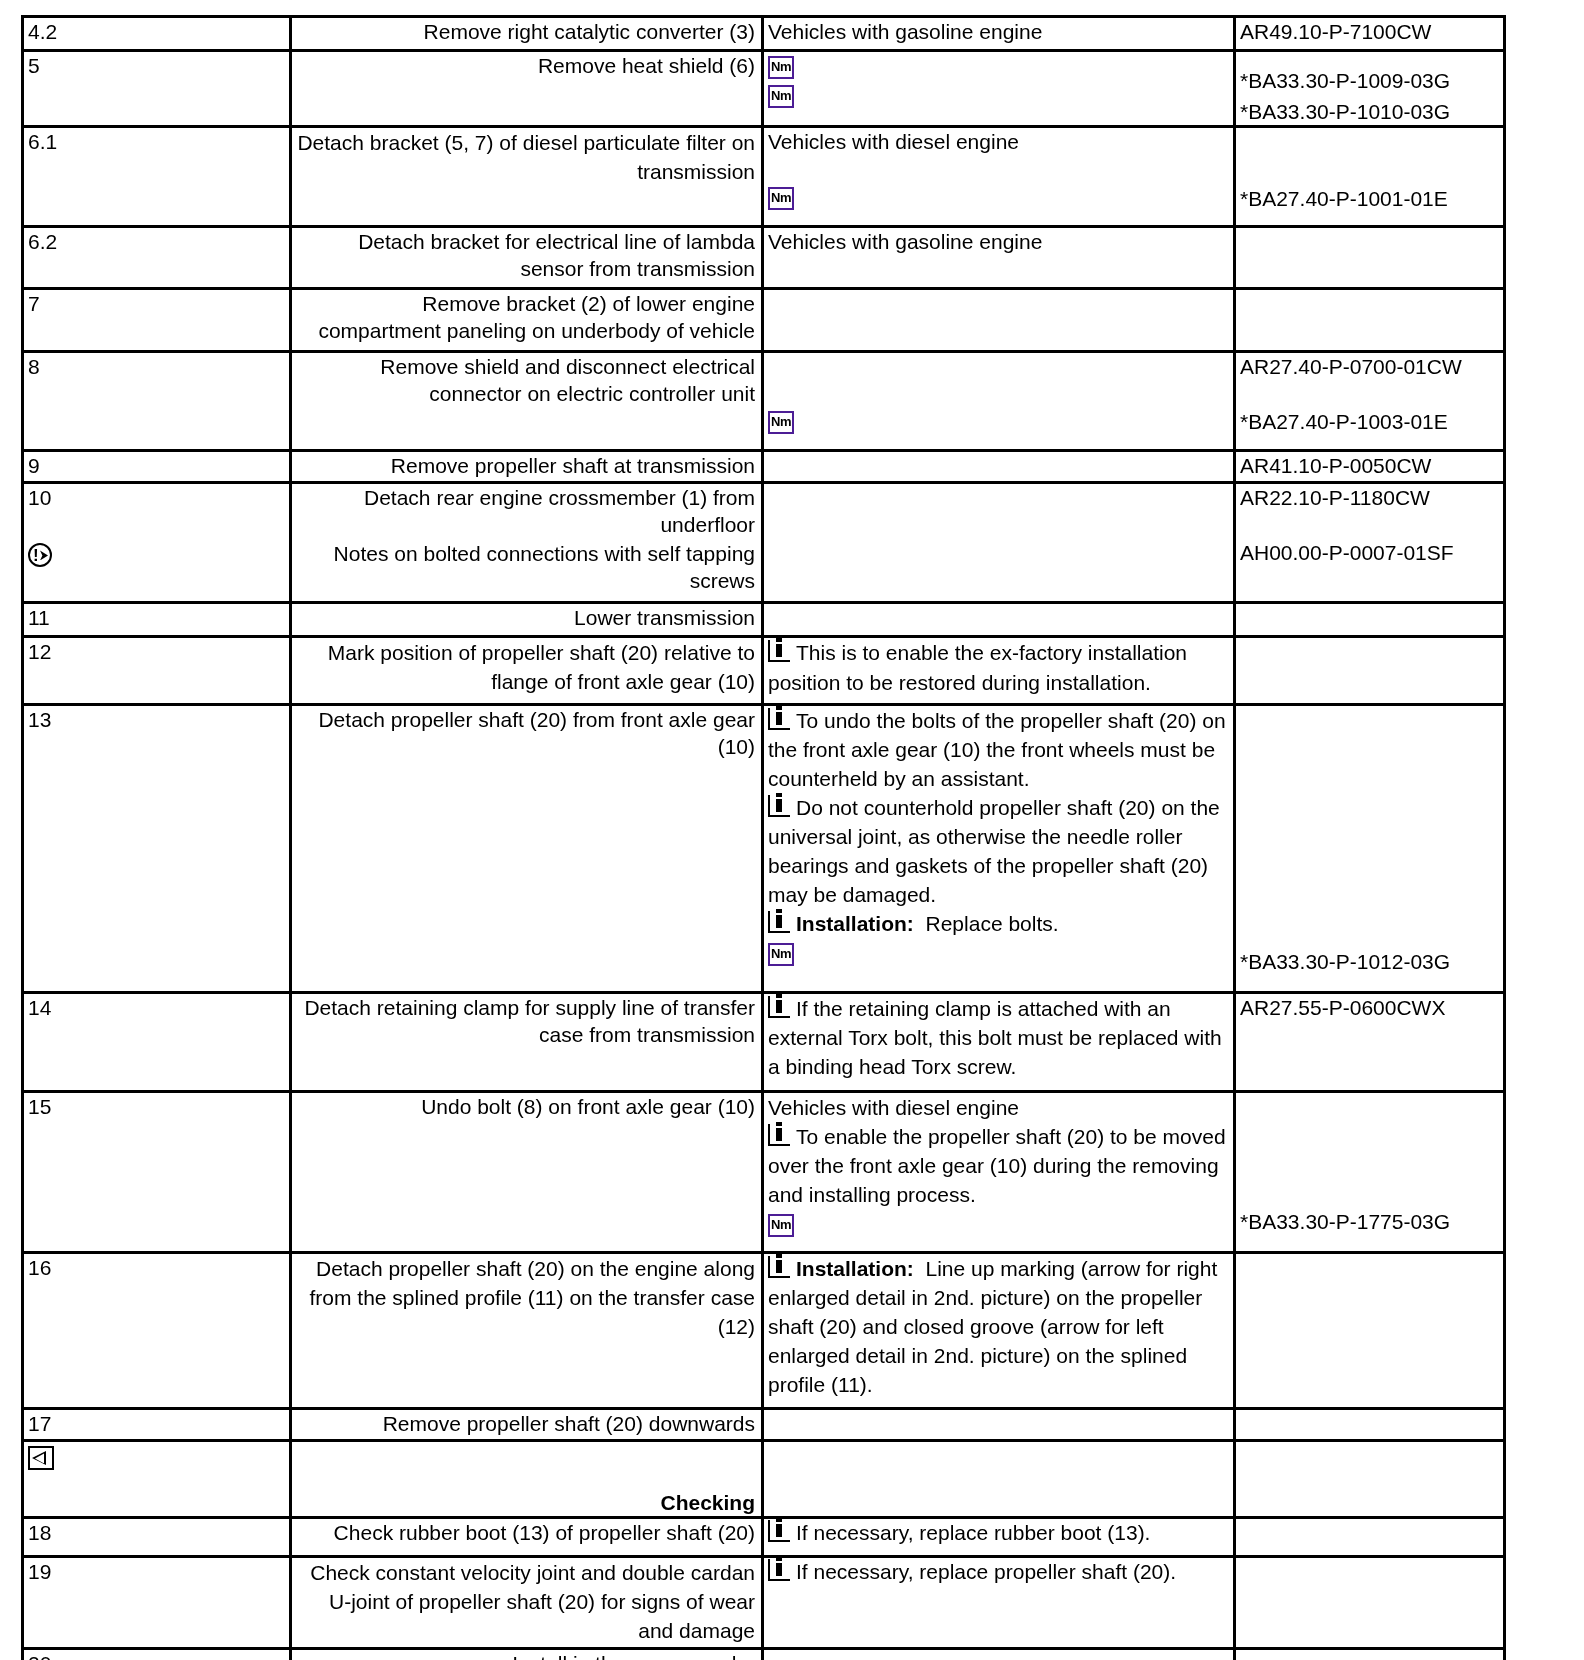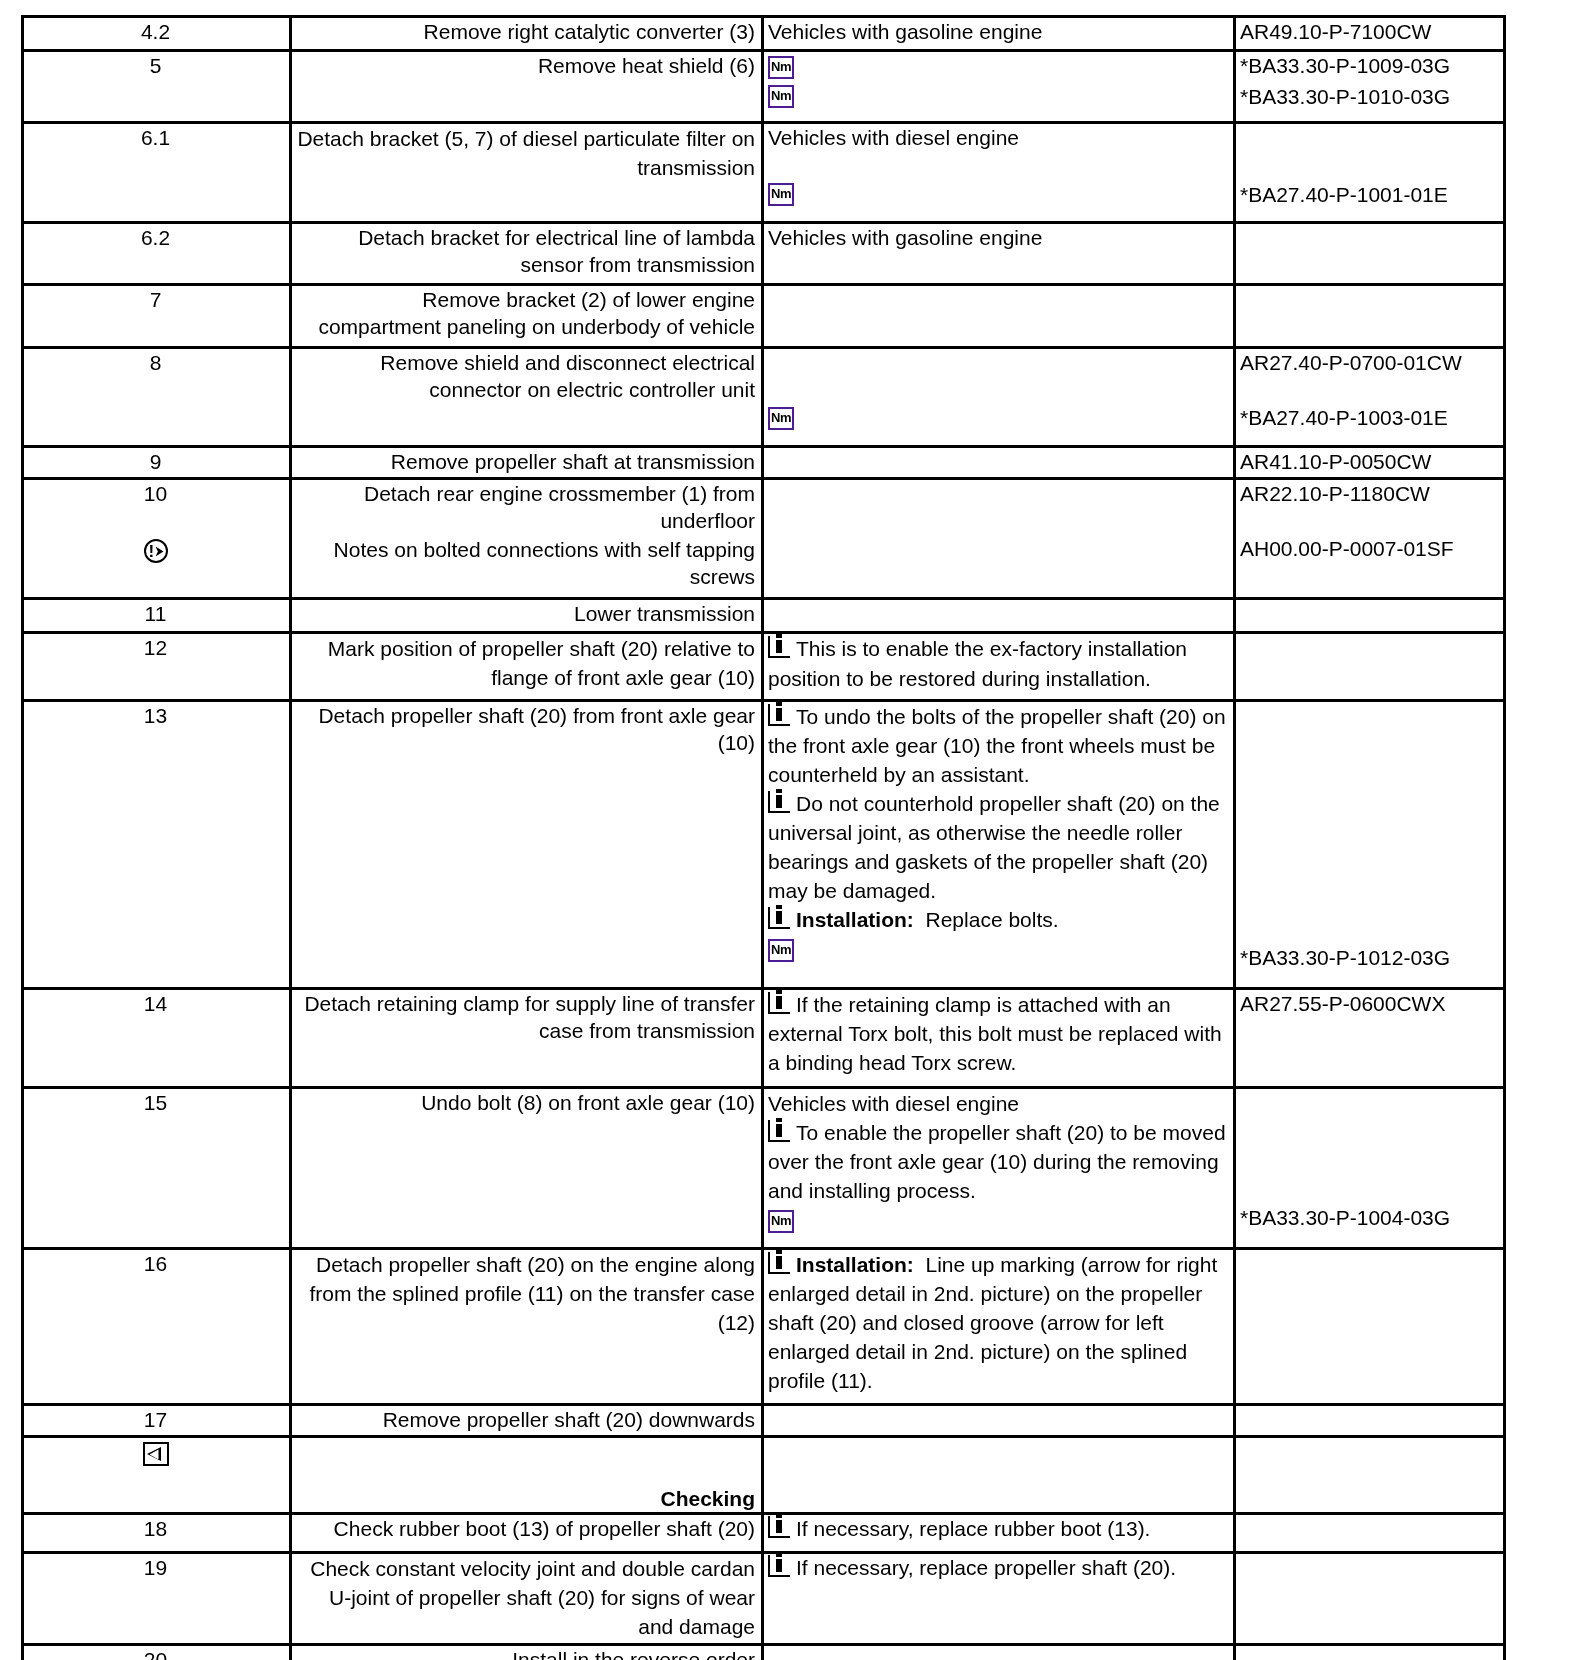--- a/index.html
+++ b/index.html
@@ -2,21 +2,21 @@
 <html><head>
 <meta charset="utf-8">
 <style>
   html, body { margin: 0; padding: 0; background: #ffffff; }
   body { width: 1584px; height: 1660px; position: relative; overflow: hidden;
          font-family: "Liberation Sans", sans-serif; color: #000; }
   table.proc { position: absolute; left: 21px; top: 15px; width: 1482px;
                border-collapse: collapse; table-layout: fixed; }
   table.proc td { border: 3px solid #000; vertical-align: top; padding: 0 6px 0 4px;
                   font-size: 21px; line-height: 27px; box-sizing: border-box; }
-  table.proc td.c1 { width: 268px; text-align: center; }
+  table.proc td.c1 { width: 268px; }
   table.proc td.c2 { width: 472px; text-align: right; }
   table.proc td.c3 { width: 472px; }
   table.proc td.c4 { width: 270px; }
   .line { display: block; min-height: 27px; }
   .gap { display: block; }
   .nm { display: inline-block; border: 2px solid #4c1d95; font-size: 13px; font-weight: bold;
         line-height: 17px; padding: 0 1px; height: 19px; letter-spacing: -0.5px;
         vertical-align: middle; margin: 2px 0; }
   .info { display: inline-block; width: 22px; height: 22px; border: 2px solid #000;
           border-top: none; border-right: none; position: relative; vertical-align: -2px;
@@ -56,21 +56,21 @@
   </tr>
 
   <tr style="height:72px">
     <td class="c1">5</td>
     <td class="c2">Remove heat shield (6)</td>
     <td class="c3">
       <span class="line"><span class="nm">Nm</span></span>
       <span class="line"><span class="nm">Nm</span></span>
     </td>
     <td class="c4">
-      <span class="line" style="padding-top:0">*BA33.30-P-1009-03G</span>
+      <span class="line" style="padding-top:15px">*BA33.30-P-1009-03G</span>
       <span class="line" style="padding-top:4px">*BA33.30-P-1010-03G</span>
     </td>
   </tr>
 
   <tr style="height:100px">
     <td class="c1">6.1</td>
     <td class="c2" style="line-height:29px">Detach bracket (5, 7) of diesel particulate filter on transmission</td>
     <td class="c3">
       <span class="line">Vehicles with diesel engine</span>
       <span class="gap" style="height:28px"></span>
@@ -183,21 +183,21 @@
   <tr style="height:161px">
     <td class="c1">15</td>
     <td class="c2">Undo bolt (8) on front axle gear (10)</td>
     <td class="c3" style="line-height:29px">
       <span class="line">Vehicles with diesel engine</span>
       <span class="line"><span class="info"></span><span>To enable the propeller shaft (20) to be moved over the front axle gear (10) during the removing and installing process.</span></span>
       <span class="line"><span class="nm">Nm</span></span>
     </td>
     <td class="c4">
       <span class="gap" style="height:115px"></span>
-      <span class="line">*BA33.30-P-1004-03G</span>
+      <span class="line">*BA33.30-P-1775-03G</span>
     </td>
   </tr>
 
   <tr style="height:156px">
     <td class="c1">16</td>
     <td class="c2" style="line-height:29px">Detach propeller shaft (20) on the engine along from the splined profile (11) on the transfer case (12)</td>
     <td class="c3" style="line-height:29px">
       <span class="info"></span><span class="bold">Installation:</span>&nbsp; <span>Line up marking (arrow for right enlarged detail in 2nd. picture) on the propeller shaft (20) and closed groove (arrow for left enlarged detail in 2nd. picture) on the splined profile (11).</span>
     </td>
     <td class="c4"></td>

